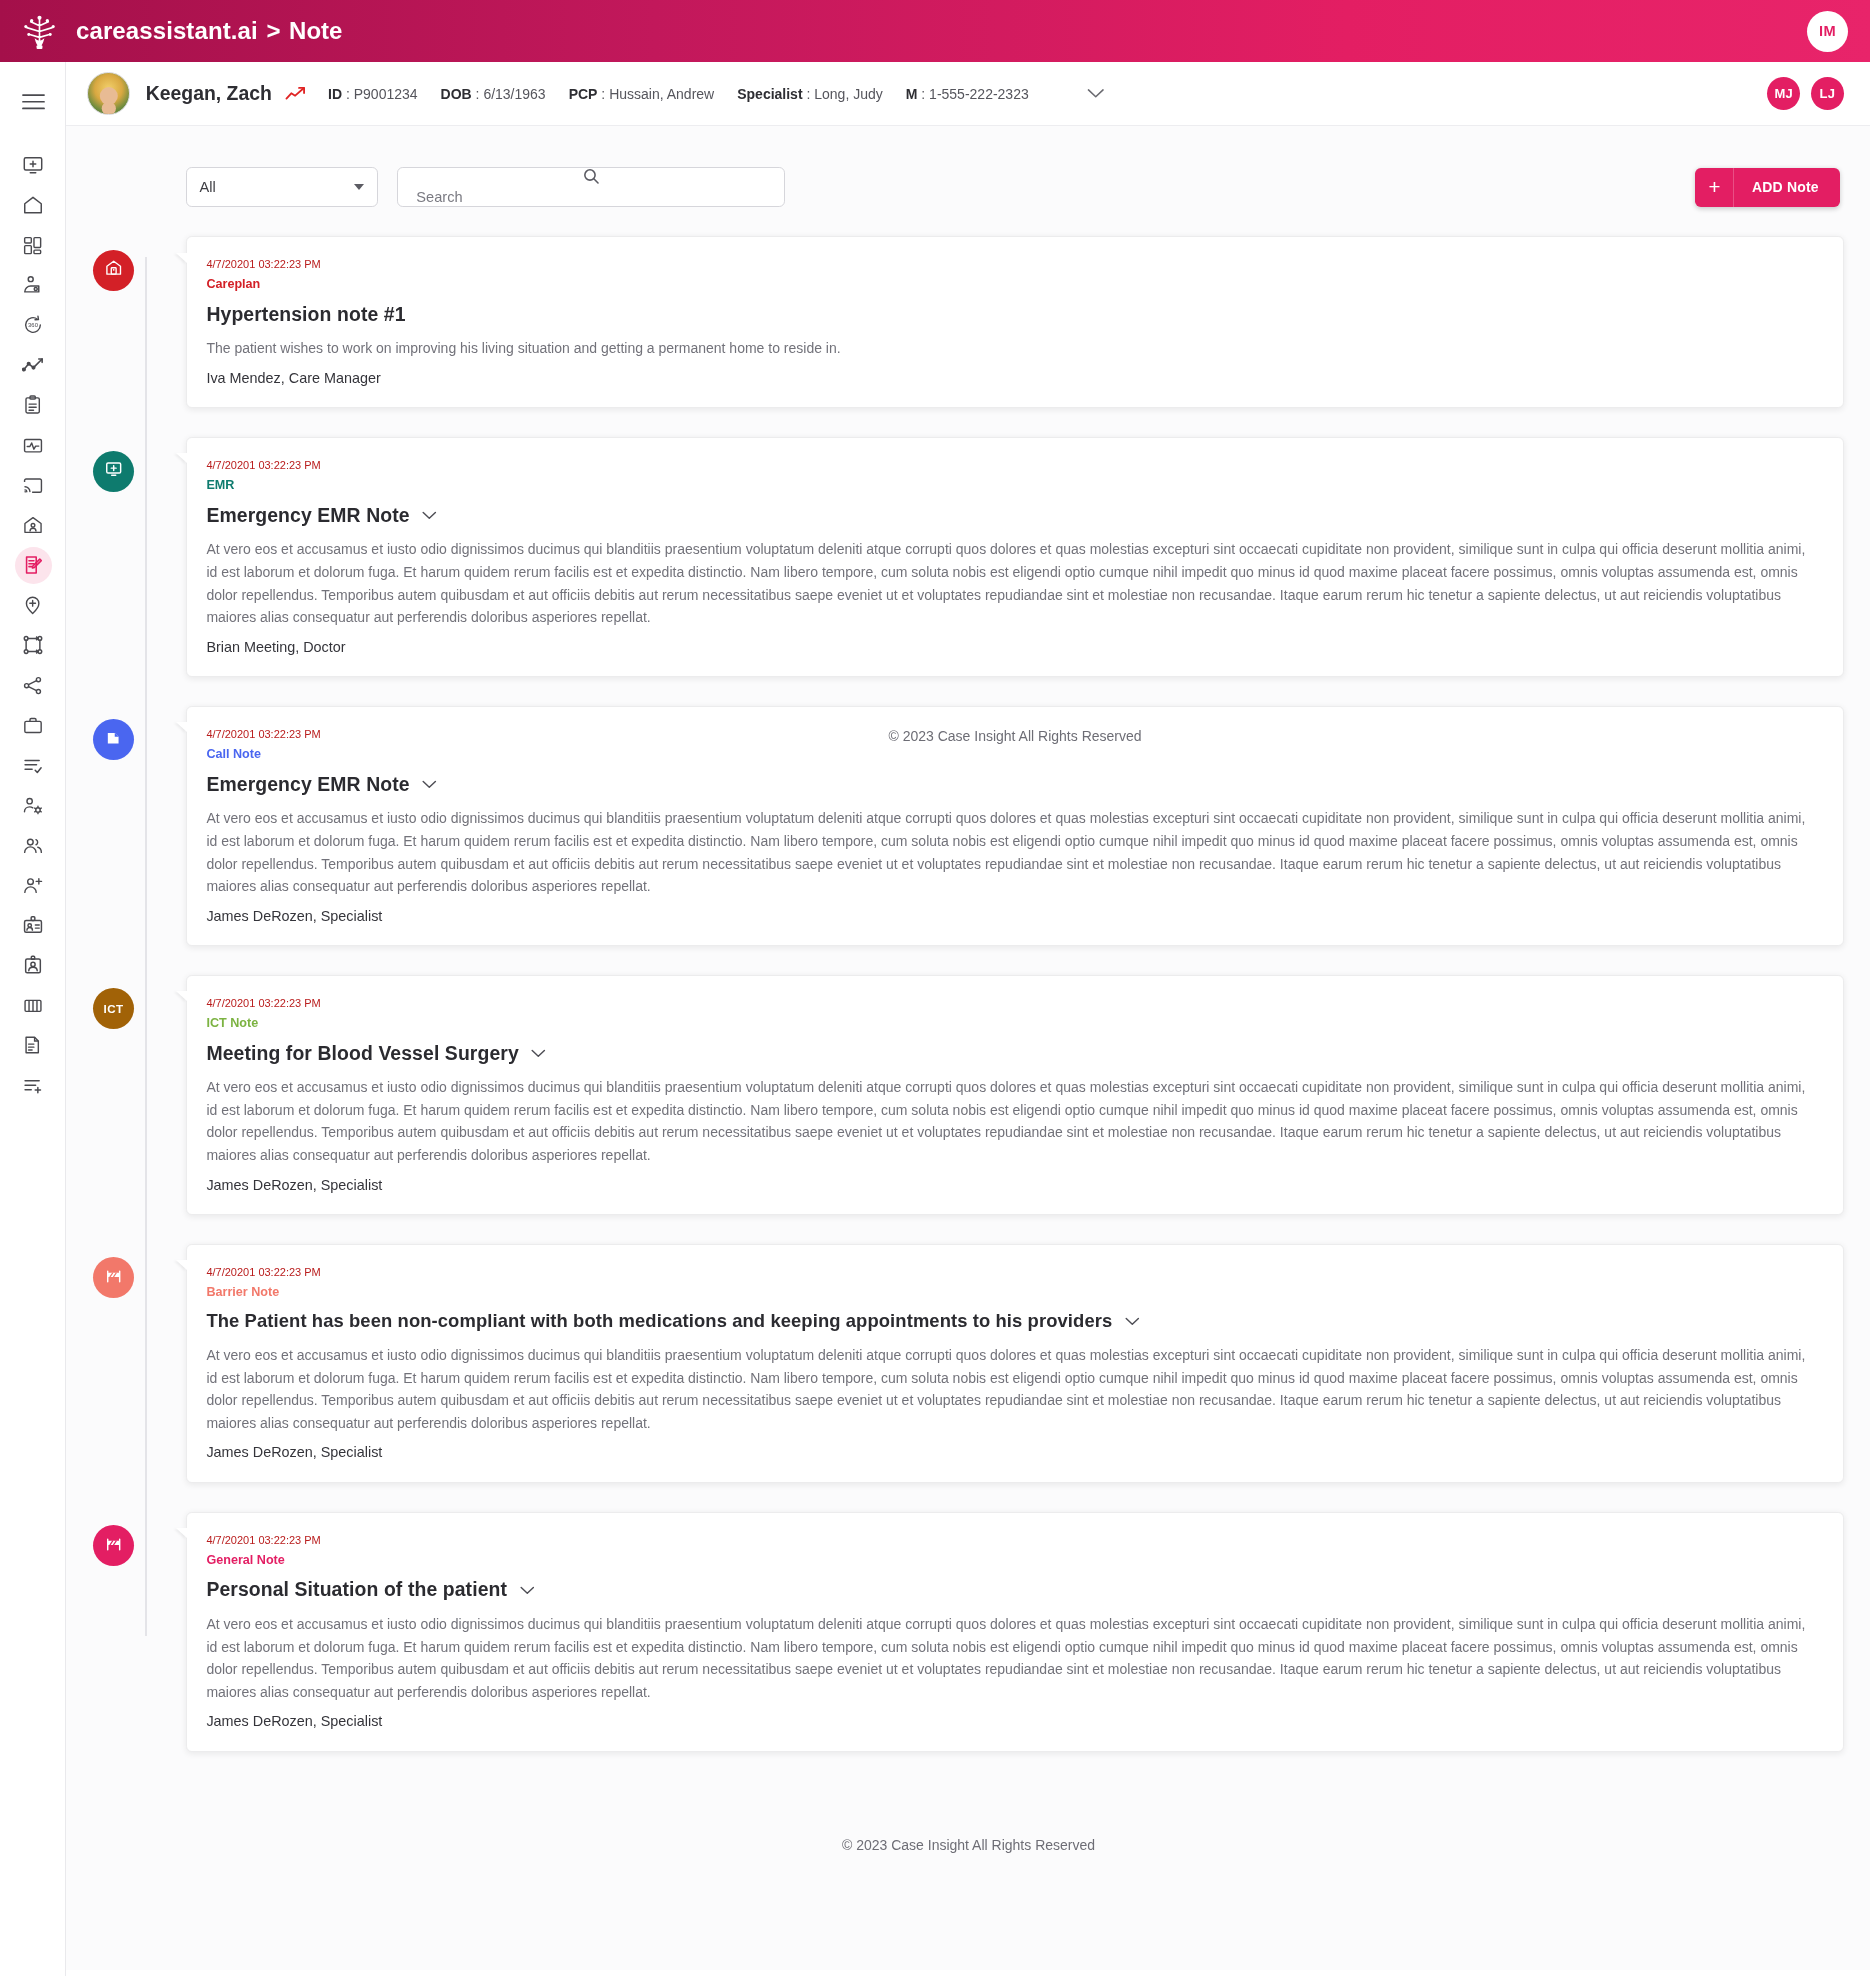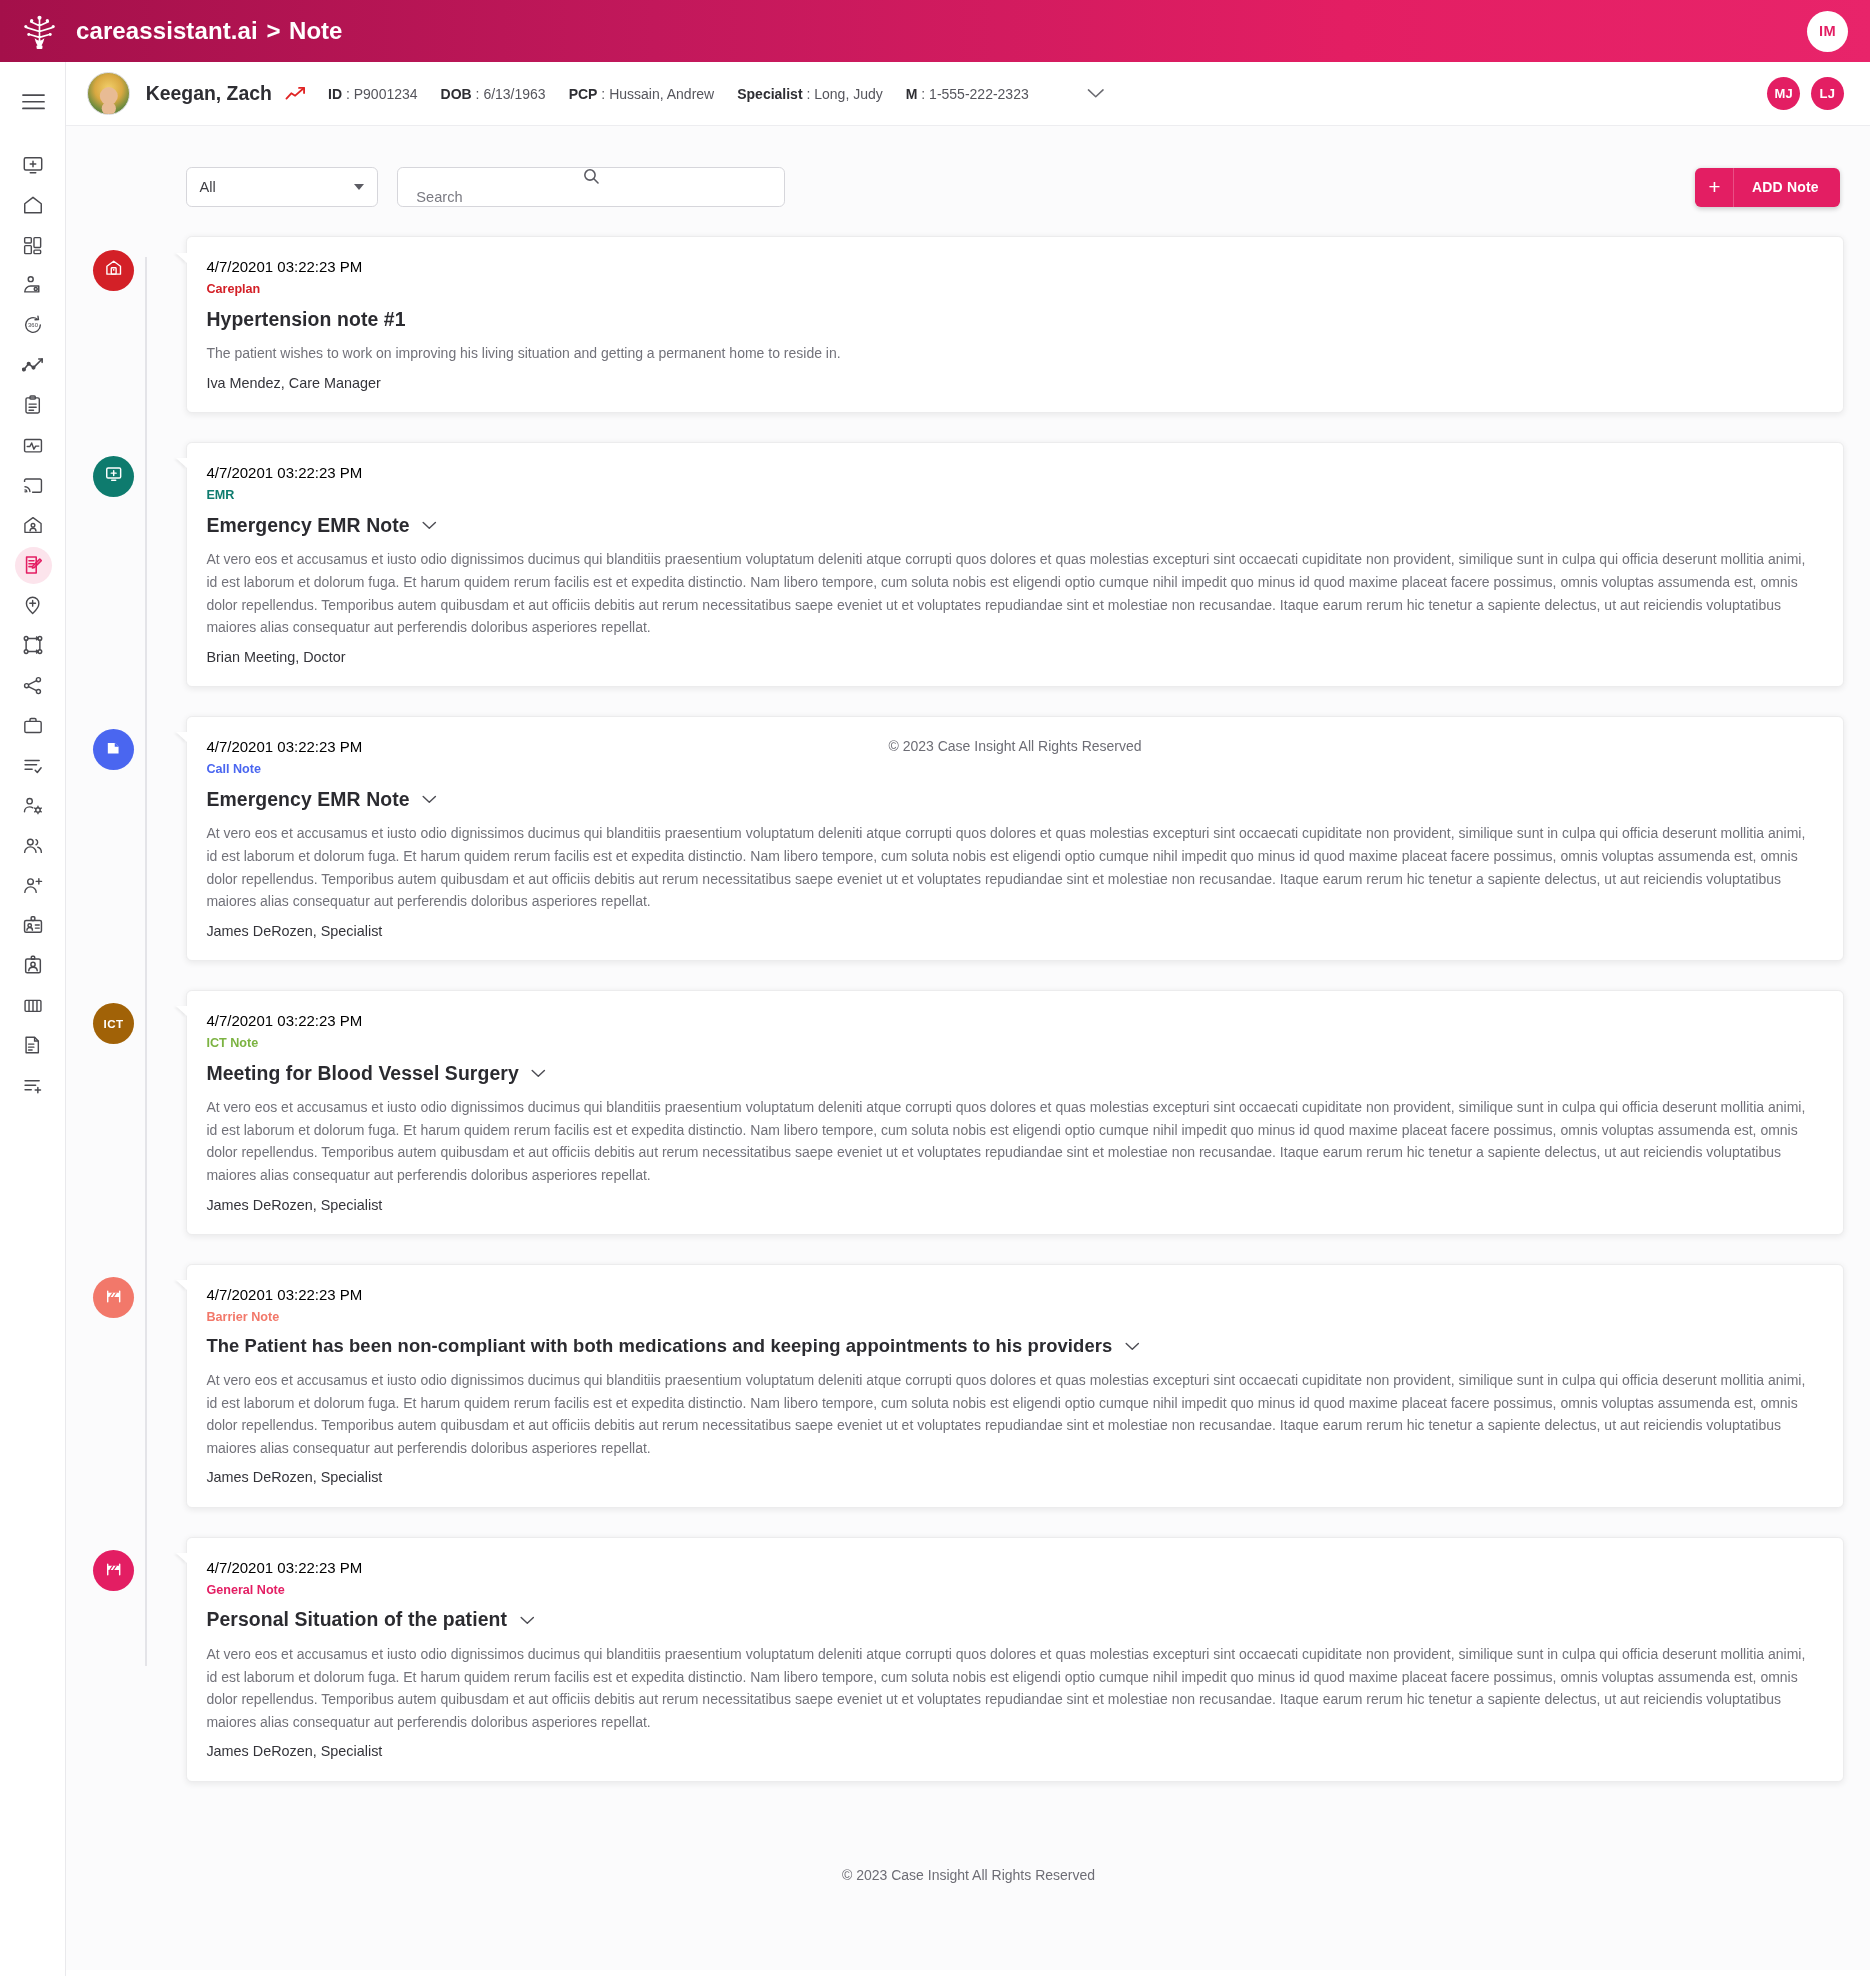--- a/index.html
+++ b/index.html
@@ -207,21 +207,21 @@
   }
   .note-card::before {
     content: "";
     position: absolute;
     left: -10.7px; top: 15.5px;
     width: 0; height: 0;
     border-top: 10.7px solid #fff;
     border-left: 11.6px solid transparent;
     filter: drop-shadow(-1.9px 1px 1px rgba(0,0,0,.06));
   }
-  .note-date { font-size: 15px; color: #000000; margin-bottom: 6.8px; }
+  .note-date { font-size: 11px; color: #b91c1c; margin-bottom: 6.8px; }
   .note-type { font-size: 12.6px; font-weight: 600; margin-bottom: 11.6px; }
   .note-title-row { display: flex; align-items: center; margin-bottom: 11.6px; }
   .note-title {
     font-size: 19.4px; font-weight: 600; color: #2b2b30;
     letter-spacing: 0.1px;
   }
   .note-title.small { font-size: 18.4px; }
   .chev {
     margin-left: 12.6px; color: #4e4e55;
     display: flex; align-items: center; cursor: pointer;

